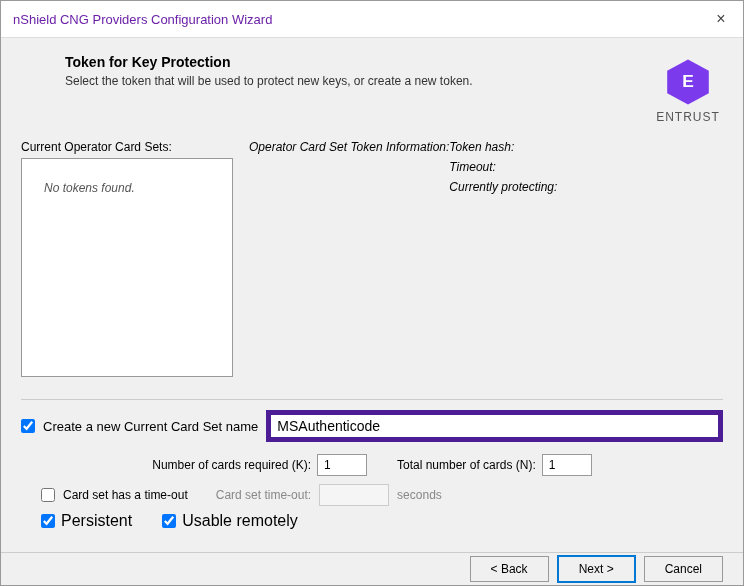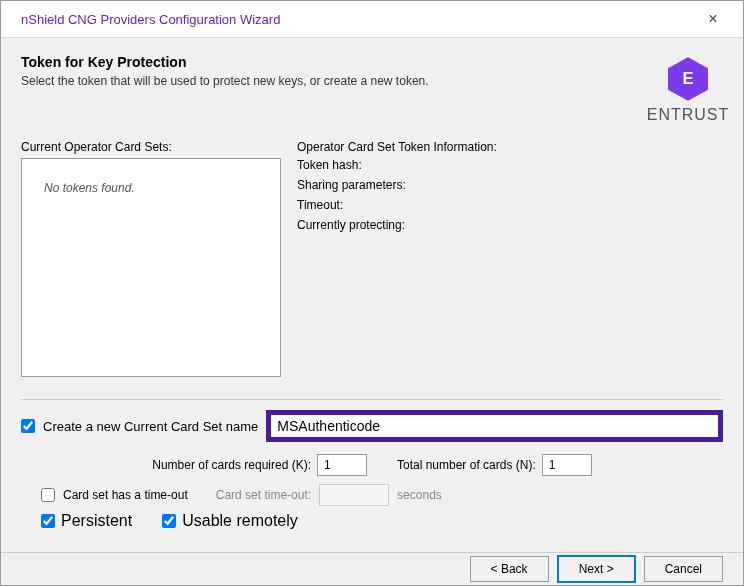--- a/index.html
+++ b/index.html
@@ -18,21 +18,21 @@
       width: 744px;
       height: 586px;
       background: #f0f0f0;
       border: 1px solid #999;
       box-shadow: 2px 2px 8px rgba(0,0,0,0.3);
       display: flex;
       flex-direction: column;
     }
     .title-bar {
       background: white;
-      padding: 8px 20px;
+      padding: 8px 12px;
       display: flex;
       align-items: center;
       justify-content: space-between;
       border-bottom: 1px solid #ddd;
     }
     .title-bar-text {
       color: #6B21A8;
       font-size: 13px;
       font-weight: normal;
     }
@@ -52,20 +52,21 @@
       flex: 1;
       display: flex;
       flex-direction: column;
       padding: 16px 20px;
     }
     .header-section {
       display: flex;
       align-items: flex-start;
       justify-content: space-between;
       margin-bottom: 16px;
+      margin-left: 44px;
     }
     .header-text h2 {
       font-size: 14px;
       font-weight: bold;
       color: #000;
       margin-bottom: 4px;
     }
     .header-text p {
       font-size: 12px;
       color: #333;
@@ -76,40 +77,41 @@
       display: flex;
       flex-direction: column;
       align-items: center;
       justify-content: flex-end;
     }
     .entrust-hex {
       width: 52px;
       height: 52px;
     }
     .entrust-label {
-      font-size: 16px;
+      font-size: 12px;
       color: #555;
       letter-spacing: 1px;
       margin-top: 2px;
     }
     .main-panel {
       display: flex;
       gap: 16px;
       margin-bottom: 12px;
       flex: 1;
     }
     .left-panel {
-      width: 260px;
+      width: 212px;
       display: flex;
       flex-direction: column;
     }
     .right-panel {
       flex: 1;
       display: flex;
-      flex-direction: column;
+      flex-direction: row;
+      font-style: italic;
     }
     .panel-label {
       font-size: 12px;
       color: #000;
       margin-bottom: 4px;
     }
     .listbox {
       border: 1px solid #999;
       background: white;
       flex: 1;
@@ -260,21 +262,20 @@
         <div class="panel-label">Current Operator Card Sets:</div>
         <div class="listbox">
           <span>No tokens found.</span>
         </div>
       </div>
 
       <div class="right-panel">
         <div class="panel-label">Operator Card Set Token Information:</div>
         <div class="info-section">
           <div class="info-row">Token hash:</div>
-          <div class="info-row">Sharing parameters:</div>
           <div class="info-row">Timeout:</div>
           <div class="info-row">Currently protecting:</div>
         </div>
       </div>
     </div>
 
     <hr class="separator">
 
     <div class="name-row">
       <input type="checkbox" checked="" style="">

